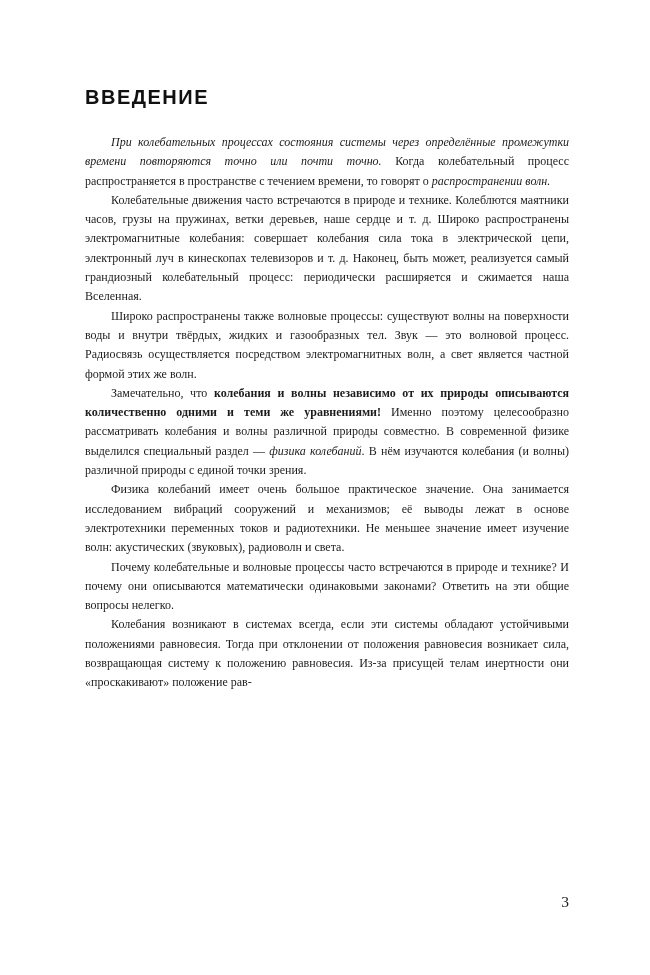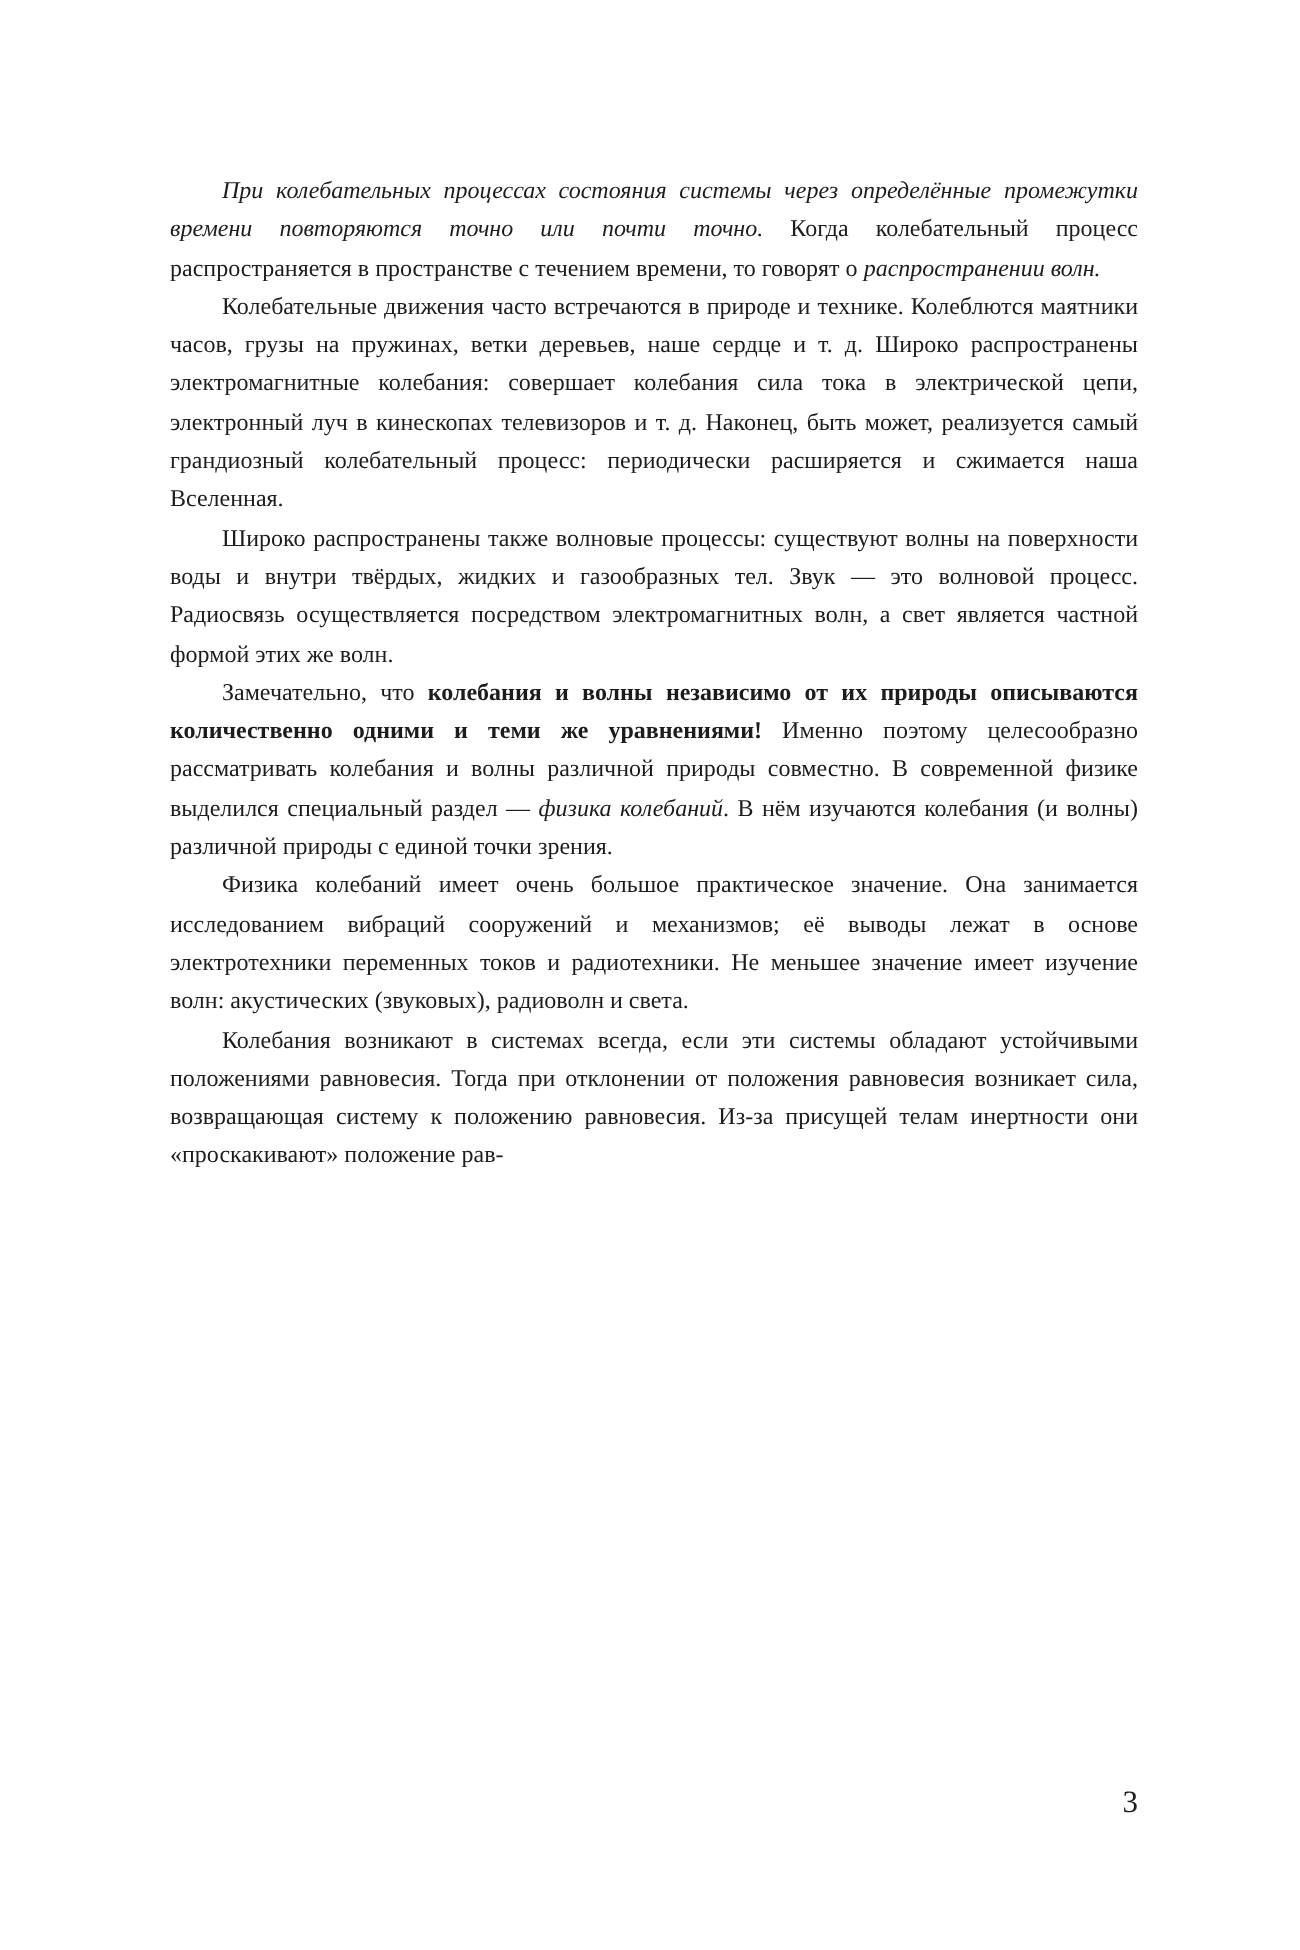--- a/index.html
+++ b/index.html
@@ -47,23 +47,25 @@
     width: 484px;
     text-align: right;
     font-size: 15.5px;
     color: #1c1c1c;
   }
 </style>
 </head>
 <body>
 
 <div class="page">
+  <h1 class="page-title">ВВЕДЕНИЕ</h1>
   <div class="body-text">
       <p class="para"><span class="italic">При колебательных процессах состояния системы через определённые промежутки времени повторяются точно или почти точно.</span><span> Когда колебательный процесс распространяется в пространстве с течением времени, то говорят о </span><span class="italic">распространении волн.</span></p>
       <p class="para"><span>Колебательные движения часто встречаются в природе и технике. Колеблются маятники часов, грузы на пружинах, ветки деревьев, наше сердце и т. д. Широко распространены электромагнитные колебания: совершает колебания сила тока в электрической цепи, электронный луч в кинескопах телевизоров и т. д. Наконец, быть может, реализуется самый грандиозный колебательный процесс: периодически расширяется и сжимается наша Вселенная.</span></p>
       <p class="para"><span>Широко распространены также волновые процессы: существуют волны на поверхности воды и внутри твёрдых, жидких и газообразных тел. Звук — это волновой процесс. Радиосвязь осуществляется посредством электромагнитных волн, а свет является частной формой этих же волн.</span></p>
       <p class="para"><span>Замечательно, что </span><span class="bold">колебания и волны независимо от их природы описываются количественно одними и теми же уравнениями!</span><span> Именно поэтому целесообразно рассматривать колебания и волны различной природы совместно. В современной физике выделился специальный раздел — </span><span class="italic">физика колебаний</span><span>. В нём изучаются колебания (и волны) различной природы с единой точки зрения.</span></p>
       <p class="para"><span>Физика колебаний имеет очень большое практическое значение. Она занимается исследованием вибраций сооружений и механизмов; её выводы лежат в основе электротехники переменных токов и радиотехники. Не меньшее значение имеет изучение волн: акустических (звуковых), радиоволн и света.</span></p>
+      <p class="para"><span>Почему колебательные и волновые процессы часто встречаются в природе и технике? И почему они описываются математически одинаковыми законами? Ответить на эти общие вопросы нелегко.</span></p>
       <p class="para"><span>Колебания возникают в системах всегда, если эти системы обладают устойчивыми положениями равновесия. Тогда при отклонении от положения равновесия возникает сила, возвращающая систему к положению равновесия. Из-за присущей телам инертности они «проскакивают» положение рав-</span></p>
     </div>
 </div>
 
 <div class="page-number">3</div>
 
 </body></html>

